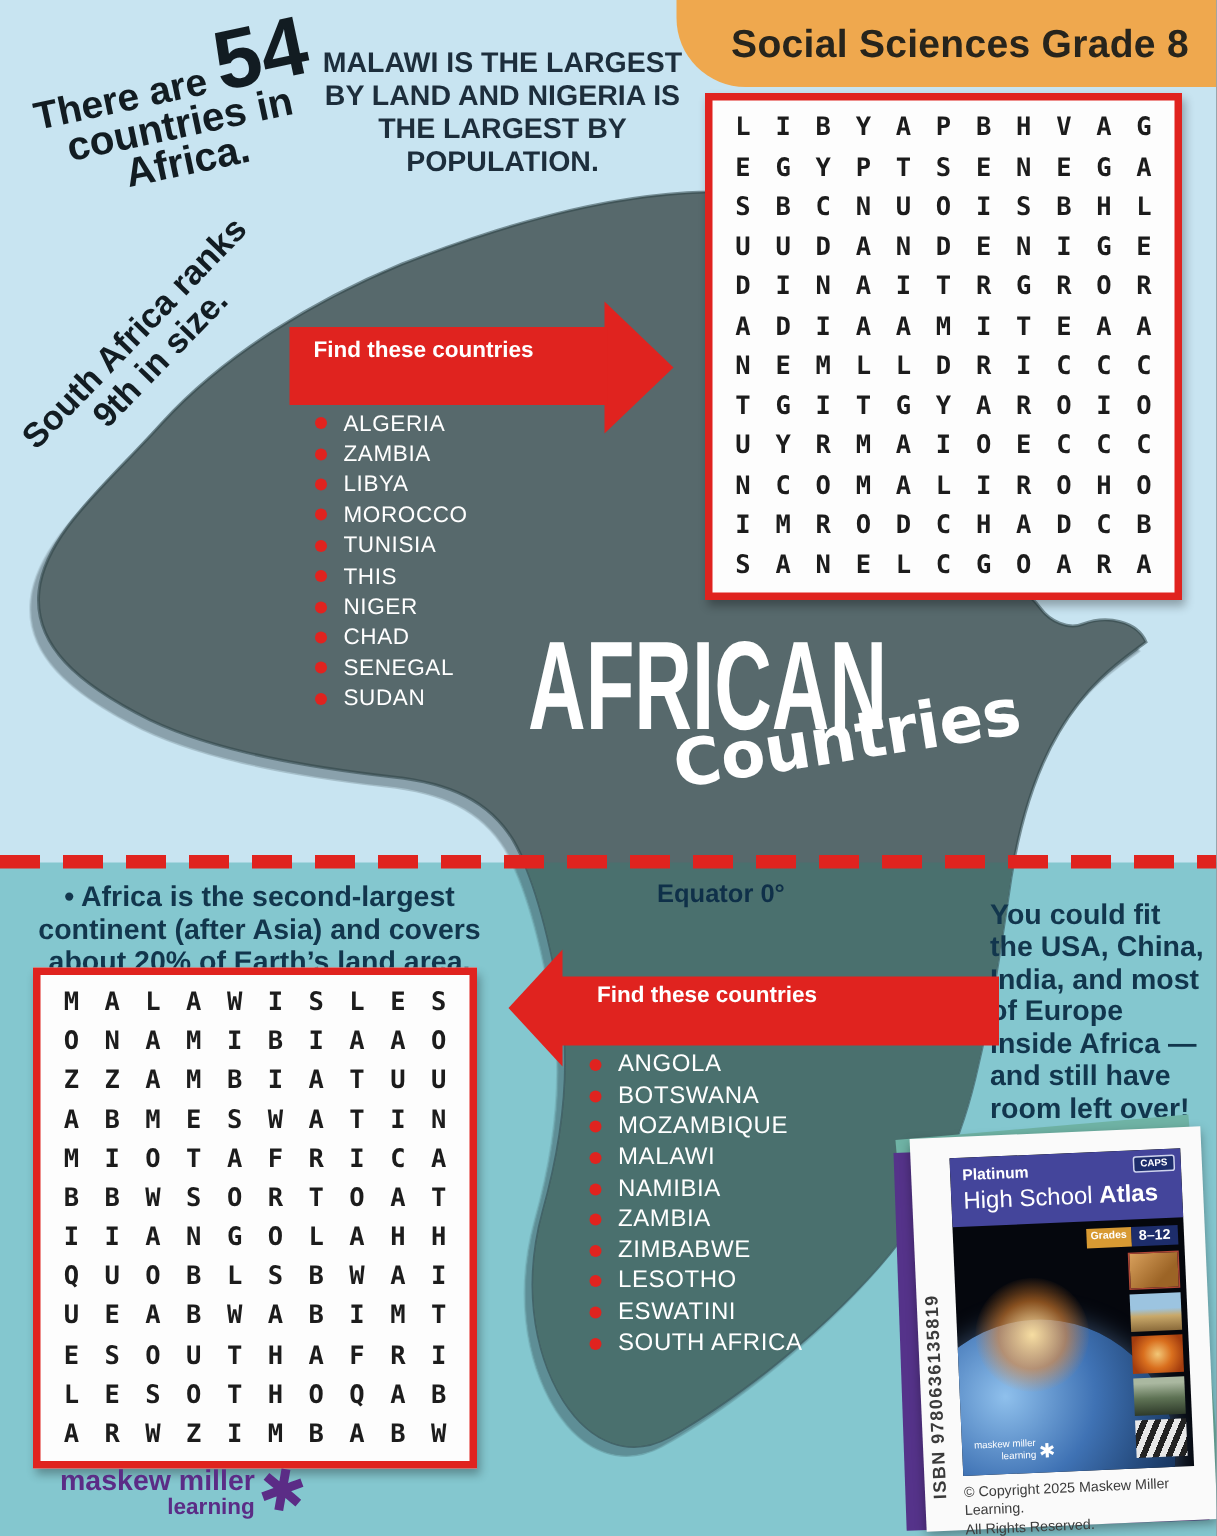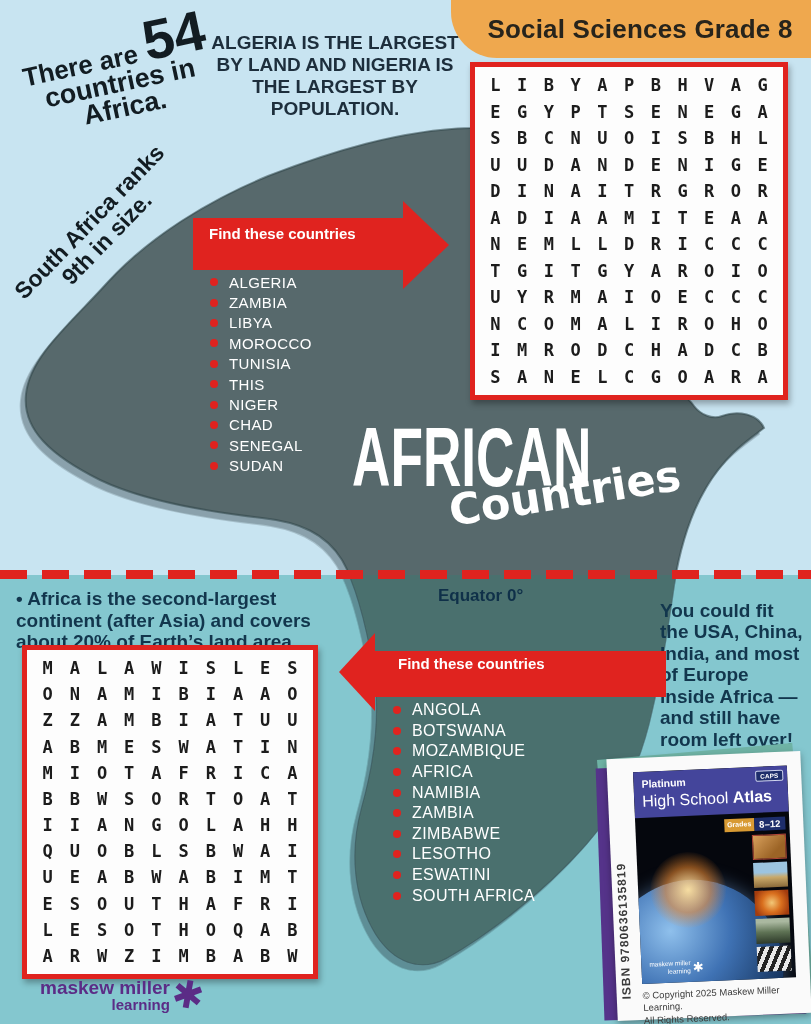--- a/index.html
+++ b/index.html
@@ -61,21 +61,21 @@
   .country-label{font-size:15px;font-weight:normal;color:#fff;letter-spacing:.4px;}
   .list-s .country-label{font-size:16px;}
   .list-s .country-item{height:20.6px;}
 
   .title-african{position:absolute;left:352px;top:408px;z-index:4;color:#fff;font-weight:bold;
     font-size:56px;letter-spacing:0px;transform:scale(.95,1.5);transform-origin:left top;white-space:nowrap;}
   .title-countries{position:absolute;left:448px;top:468px;z-index:4;color:#fff;font-weight:bold;
     font-family:"DejaVu Sans",sans-serif;font-size:43px;transform:rotate(-9deg);white-space:nowrap;}
 
   .note-continent{position:absolute;left:16px;top:588px;width:314px;z-index:4;
-    color:#12364d;font-weight:bold;font-size:19px;line-height:1.14;}
+    color:#12364d;font-weight:bold;font-size:19px;line-height:1.14;text-align:center;}
   .note-fit{position:absolute;left:660px;top:600px;width:146px;z-index:4;
     color:#12364d;font-weight:bold;font-size:19px;line-height:1.13;}
 
   .book{position:absolute;left:598px;top:745px;width:213px;height:279px;z-index:7;}
   .sheet-green{position:absolute;left:10px;top:6px;width:196px;height:262px;background:#6fb3a5;transform:rotate(-5deg);}
   .sheet-purple{position:absolute;left:2px;top:20px;width:202px;height:252px;background:#55338a;transform:rotate(-2deg);}
   .book-card{position:absolute;left:14px;top:10px;width:194px;height:262px;background:#fafafa;
     transform:rotate(-2.5deg);box-shadow:0 3px 7px rgba(0,0,0,.35);}
   .isbn{position:absolute;left:3px;top:104px;writing-mode:vertical-rl;transform:rotate(180deg);
     font-size:12px;font-weight:bold;color:#3a3a3a;letter-spacing:1px;}
@@ -146,21 +146,21 @@
     </div>
     <div class="l2">countries in</div>
     <div class="l3">Africa.</div>
   </div>
 
   <div class="note-rank">
     <div>South Africa ranks</div>
     <div>9th in size.</div>
   </div>
 
-  <div class="note-largest">ALGERIA IS THE LARGEST BY LAND AND NIGERIA IS THE LARGEST BY POPULATION.</div>
+  <div class="note-largest">MALAWI IS THE LARGEST BY LAND AND NIGERIA IS THE LARGEST BY POPULATION.</div>
 
   <div class="ws-panel north">
     <div class="ws-grid">
         <div class="ws-row">
           <span class="ws-cell">L</span>
           <span class="ws-cell">I</span>
           <span class="ws-cell">B</span>
           <span class="ws-cell">Y</span>
           <span class="ws-cell">A</span>
           <span class="ws-cell">P</span>
@@ -389,21 +389,21 @@
       <li class="country-item">
         <span class="dot"></span>
         <span class="country-label">BOTSWANA</span>
       </li>
       <li class="country-item">
         <span class="dot"></span>
         <span class="country-label">MOZAMBIQUE</span>
       </li>
       <li class="country-item">
         <span class="dot"></span>
-        <span class="country-label">AFRICA</span>
+        <span class="country-label">MALAWI</span>
       </li>
       <li class="country-item">
         <span class="dot"></span>
         <span class="country-label">NAMIBIA</span>
       </li>
       <li class="country-item">
         <span class="dot"></span>
         <span class="country-label">ZAMBIA</span>
       </li>
       <li class="country-item">

